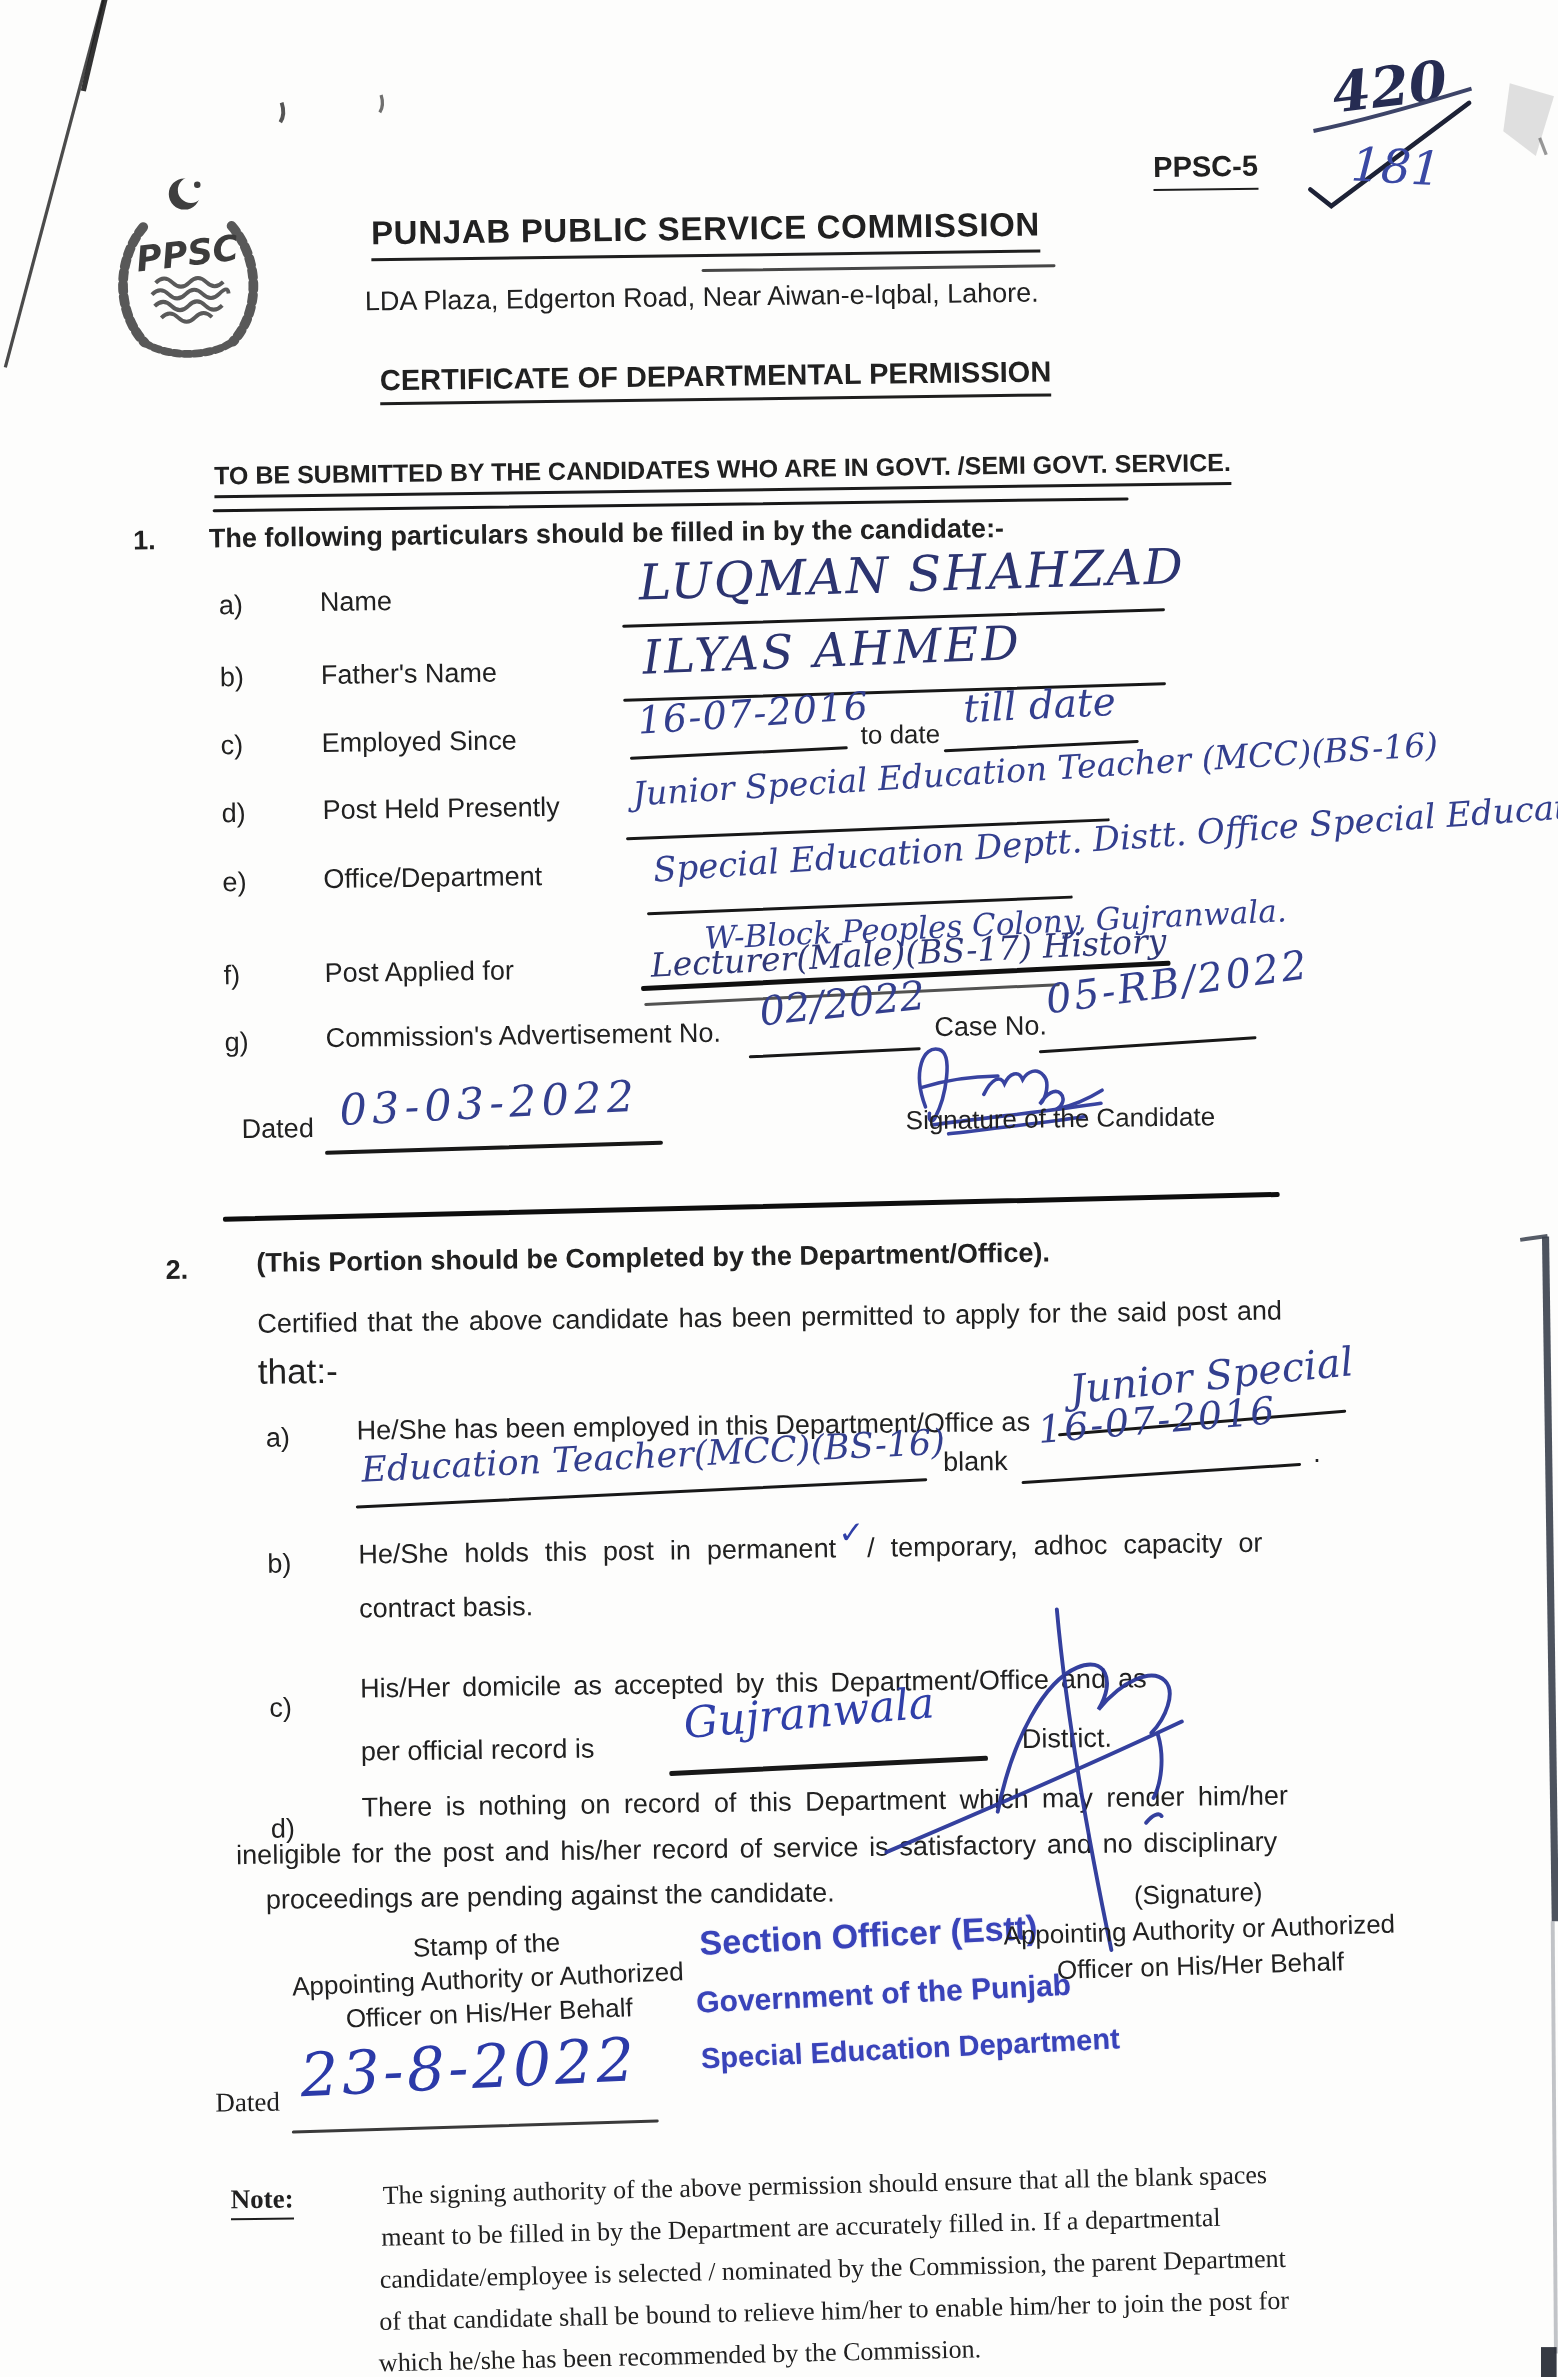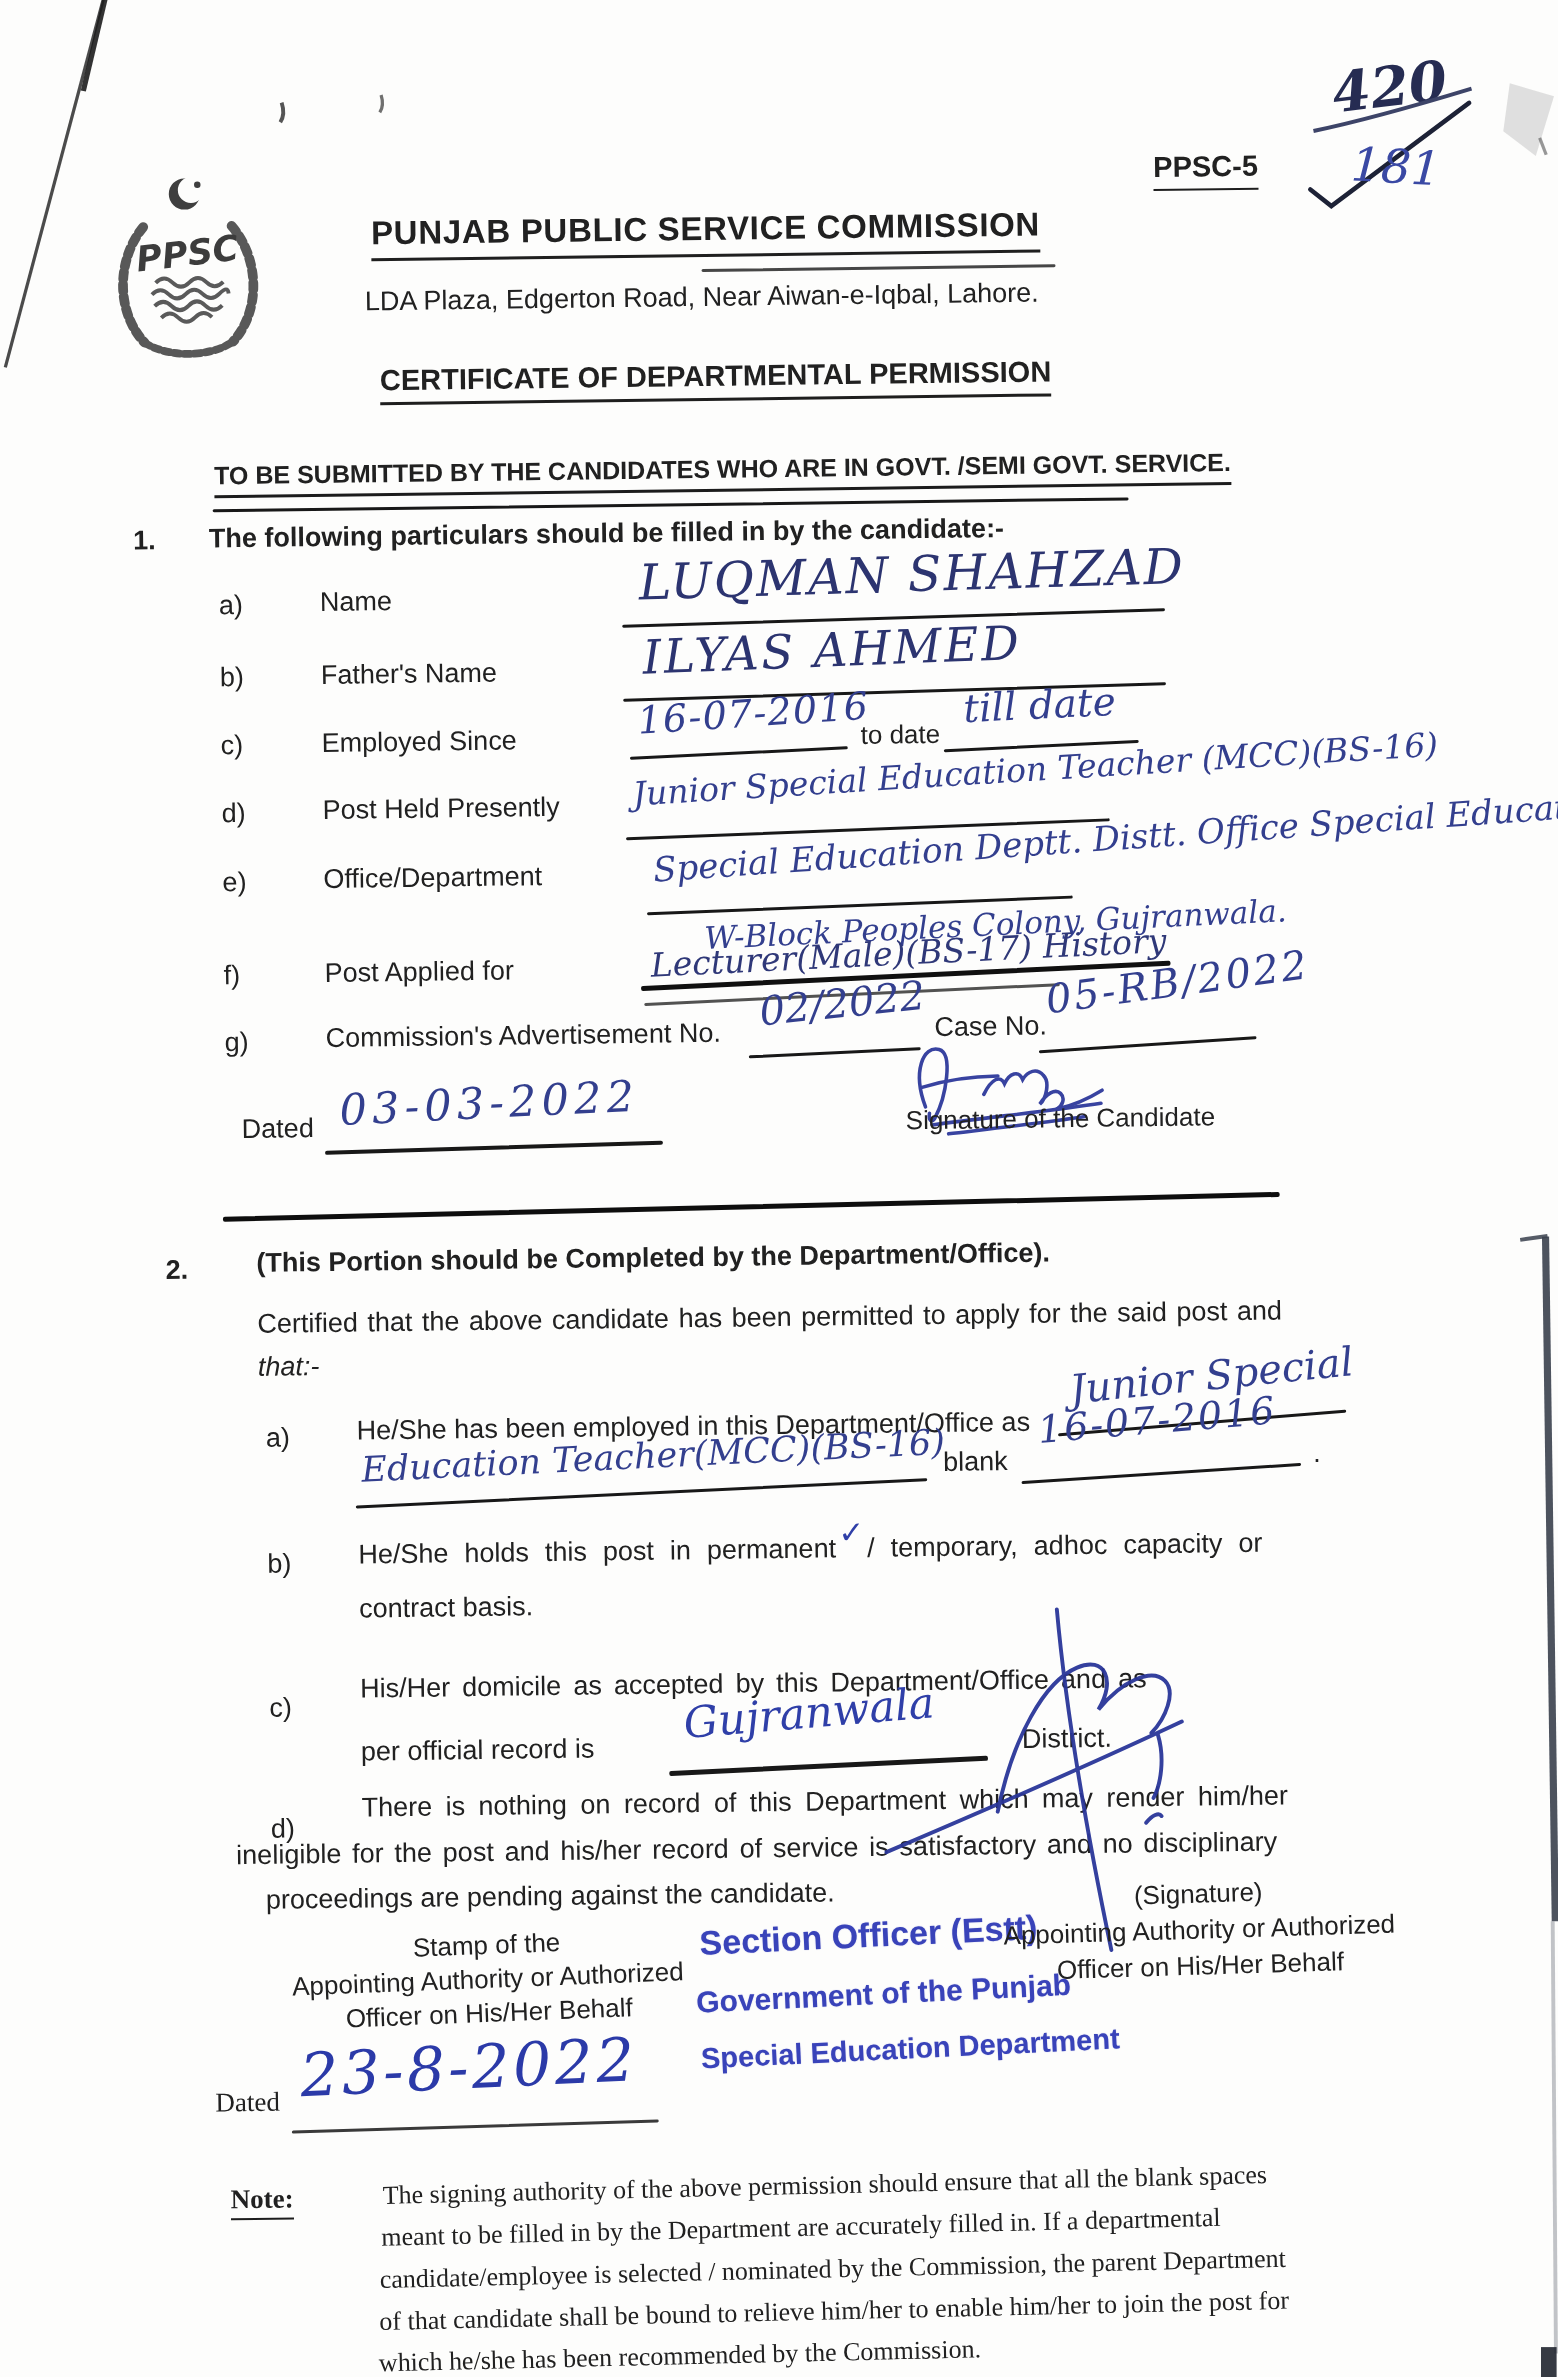--- a/index.html
+++ b/index.html
@@ -139,21 +139,21 @@
     <div class="p" style="left:241px;top:1107px;font-size:27px;">Dated</div>
     <div class="hw" style="left:339px;top:1074px;font-size:43px;letter-spacing:5.2px;transform:rotate(-2deg);">03-03-2022</div>
     <div class="ln" style="left:324px;top:1142px;width:338px;height:3.9px;transform:rotate(-1deg);"></div>
 
     <div class="ln" style="left:221px;top:1204px;width:1057px;height:4.6px;transform:rotate(-0.6deg);background:#0e0e0e;"></div>
 
     <div class="p b" style="left:163px;top:1247px;font-size:27px;">2.</div>
     <div class="p b" style="left:254px;top:1241px;font-size:27px;">(This Portion should be Completed by the Department/Office).</div>
 
     <div class="p" style="left:254px;top:1302px;font-size:27px;word-spacing:2px;">Certified that the above candidate has been permitted to apply for the said post and</div>
-    <div class="p" style="left:254px;top:1345px;font-size:27px;font-style:italic;">that:-</div>
+    <div class="p" style="left:254px;top:1345px;font-size:35px;">that:-</div>
 
     <div class="p" style="left:261px;top:1416px;font-size:27px;">a)</div>
     <div class="p" style="left:352px;top:1410px;font-size:27px;">He/She has been employed in this Department/Office as</div>
     <div class="hw" style="left:1065px;top:1358px;font-size:40px;transform:rotate(-5deg);">Junior Special</div>
     <div class="ln" style="left:1053px;top:1427px;width:289px;transform:rotate(-4deg);"></div>
     <div class="hw" style="left:356px;top:1434px;font-size:35px;transform:rotate(-2deg);">Education Teacher(MCC)(BS-16)</div>
     <div class="ln" style="left:350px;top:1490px;width:572px;transform:rotate(-2deg);"></div>
     <div class="p" style="left:938px;top:1449px;font-size:27px;">blank</div>
     <div class="hw" style="left:1033px;top:1403px;font-size:38px;letter-spacing:2px;transform:rotate(-4deg);">16-07-2016</div>
     <div class="ln" style="left:1016px;top:1477px;width:280px;transform:rotate(-3deg);"></div>

